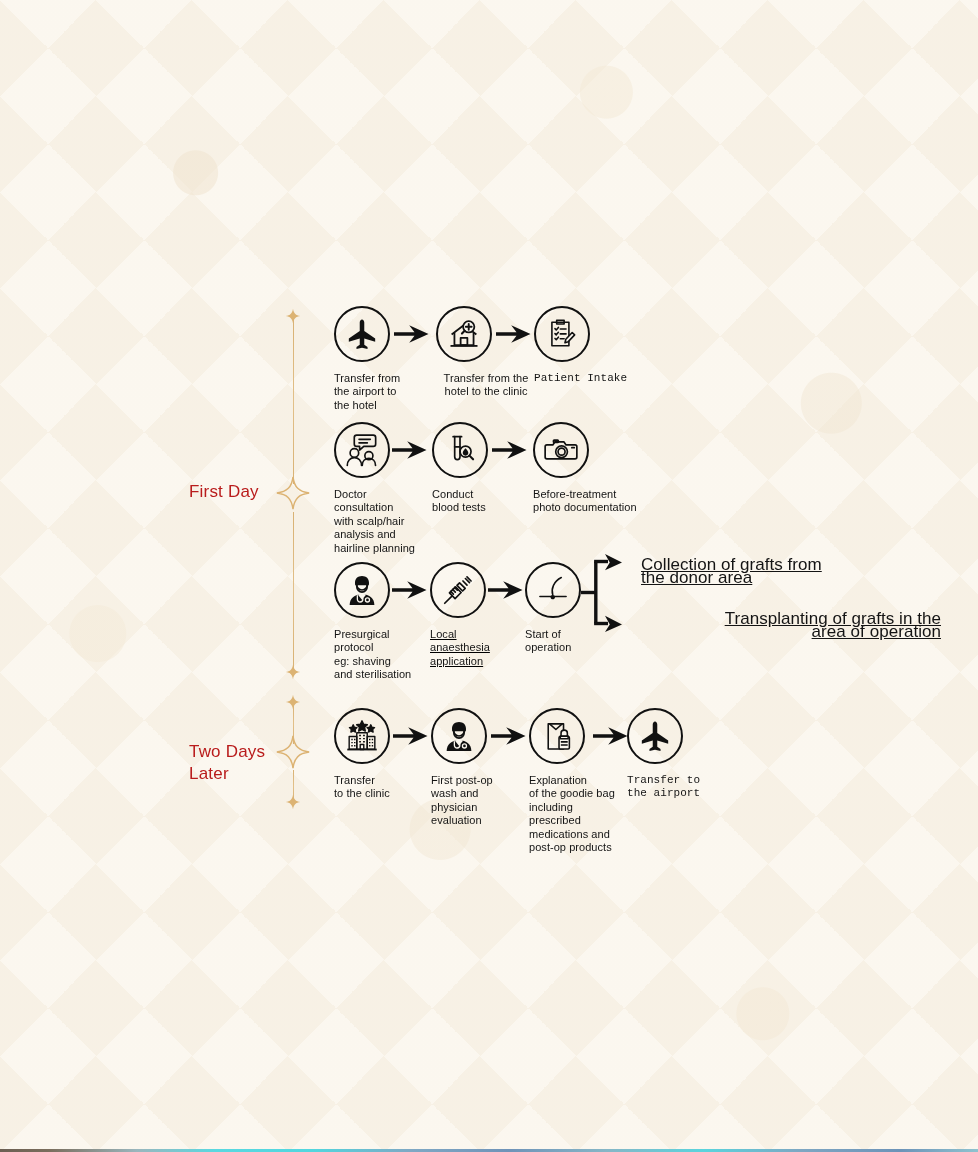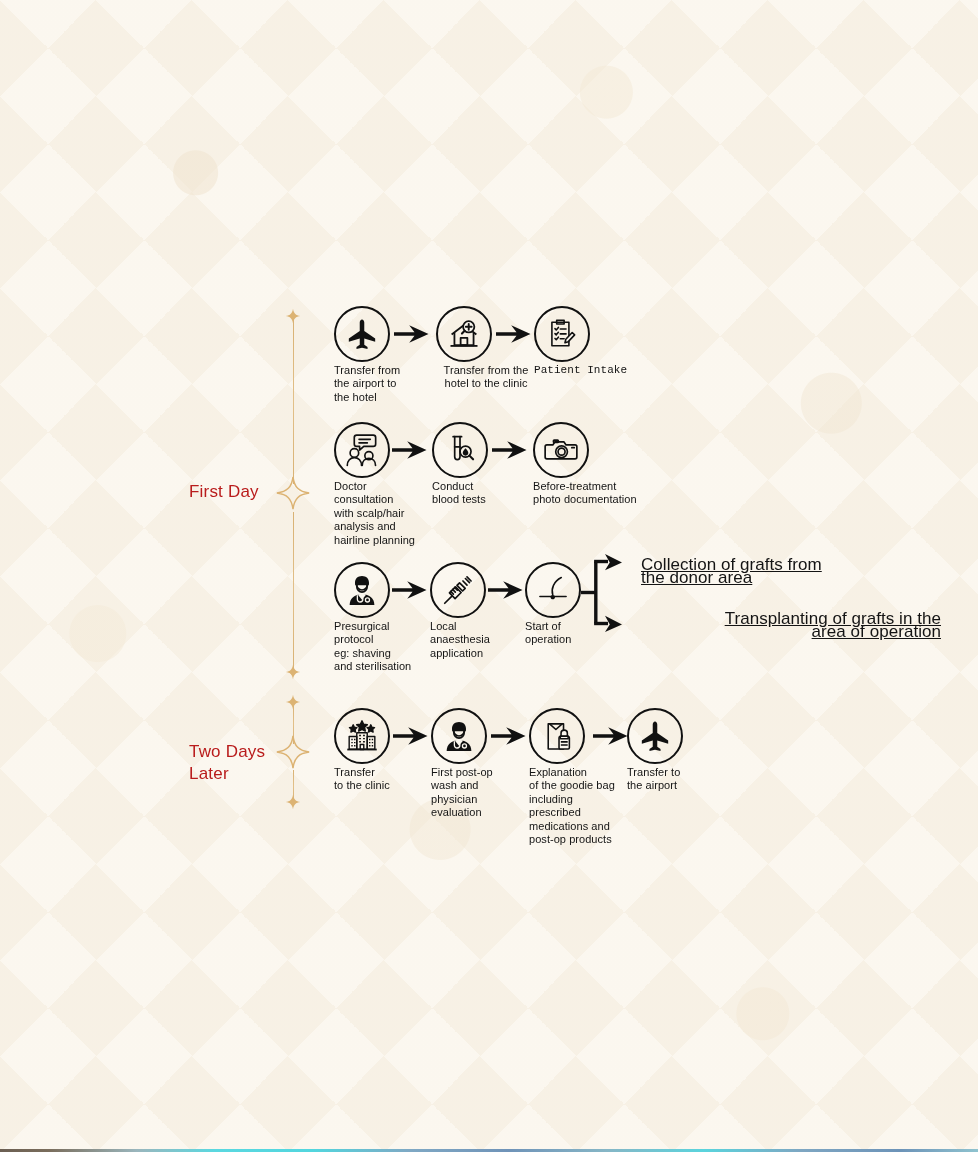--- a/index.html
+++ b/index.html
@@ -54,21 +54,21 @@
   .step{position:absolute;}
   .icon-circle{
     width:56px;height:56px;border-radius:50%;
     border:2.6px solid #111;
     box-sizing:border-box;
     display:flex;align-items:center;justify-content:center;
     background:transparent;
   }
   .icon-circle svg{display:block;}
   .step-label{
-    margin-top:2px;
+    margin-top:10px;
     font-size:11px;
     line-height:13.4px;
     color:#141414;
     white-space:pre-line;
     letter-spacing:.05px;
   }
 
   .arrow{position:absolute;}
   .arrow svg{display:block;}
 
@@ -263,21 +263,21 @@
 eg: shaving
 and sterilisation</div>
   </div>
 
   <div class="arrow" style="left:392px;top:579px;">
     <svg width="36" height="22" viewBox="0 0 36 22">
       <path d="M0 9.2 H20.5 L15.2 2.2 L34.5 11 L15.2 19.8 L20.5 12.8 H0 Z" fill="#111"></path>
     </svg>
   </div>
 
-  <div class="step" style="left:430px;top:562px;width:90px;">
+  <div class="step" style="left:430px;top:562px;width:90px;text-decoration:underline;">
     <div class="icon-circle">
       <svg width="36" height="36" viewBox="0 0 32 32" fill="none" stroke="#111" stroke-width="1.5" stroke-linejoin="round" stroke-linecap="round">
         <path d="M4.2 27.8 L10.6 21.4"></path>
         <path d="M13.8 13.2 L18.8 18.2 L13.4 23.6 L8.4 18.6 Z"></path>
         <path d="M15.1 11.9 L20.1 16.9 L22.4 14.6 L17.4 9.6 Z"></path>
         <path d="M20.4 8 L24 11.6"></path>
         <path d="M22.6 5.8 L26.2 9.4"></path>
         <path d="M24 4.4 L27.6 8"></path>
         <path d="M11.2 15.5 L13.6 17.9 M13 13.7 L15.4 16.1 M9.5 17.2 L11.9 19.6"></path>
       </svg>
@@ -388,21 +388,21 @@
 medications and
 post-op products</div>
   </div>
 
   <div class="arrow" style="left:593px;top:725px;">
     <svg width="36" height="22" viewBox="0 0 36 22">
       <path d="M0 9.2 H20.5 L15.2 2.2 L34.5 11 L15.2 19.8 L20.5 12.8 H0 Z" fill="#111"></path>
     </svg>
   </div>
 
-  <div class="step" style="left:627px;top:708px;width:90px;">
+  <div class="step" style="left:627px;top:708px;width:90px;font-family:Liberation Mono, monospace;">
     <div class="icon-circle">
       <svg width="34" height="34" viewBox="0 0 24 24" fill="#111">
         <path d="M21.3 15.2 13.6 9.9 13.6 3.9 C13.6 2.8 12.9 1.7 12 1.7 C11.1 1.7 10.4 2.8 10.4 3.9 L10.4 9.9 2.7 15.2 2.7 17.4 10.4 15.1 10.4 19.6 8.1 21.1 8.1 22.6 12 21.7 15.9 22.6 15.9 21.1 13.6 19.6 13.6 15.1 21.3 17.4 Z"></path>
       </svg>
     </div>
     <div class="step-label">Transfer to
 the airport</div>
   </div>
 
 </div>

